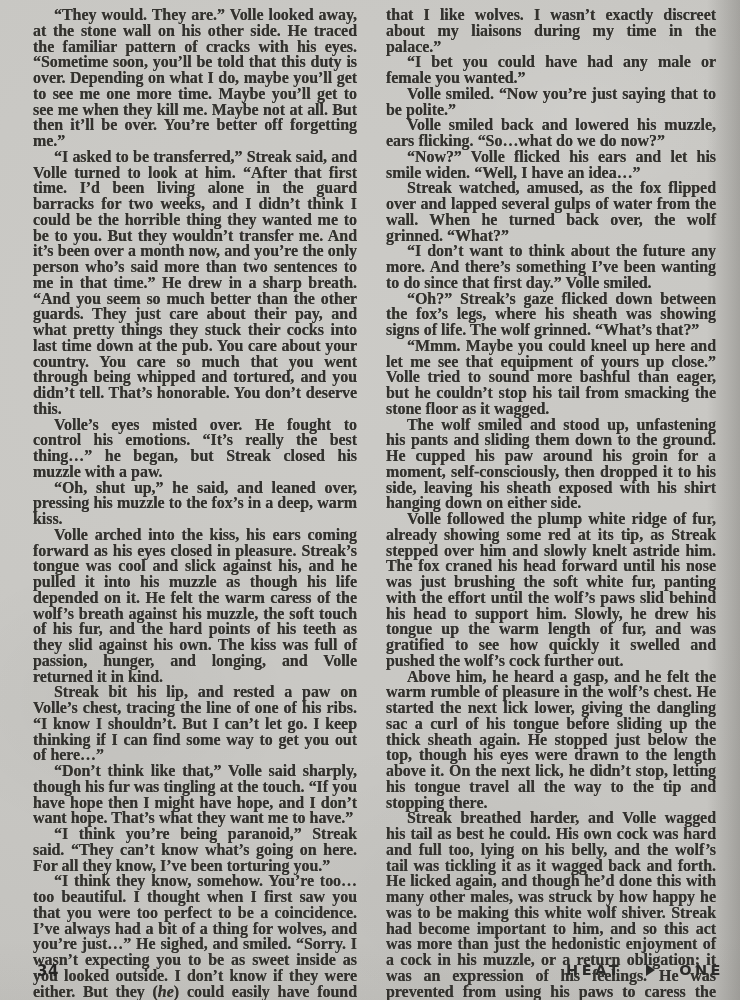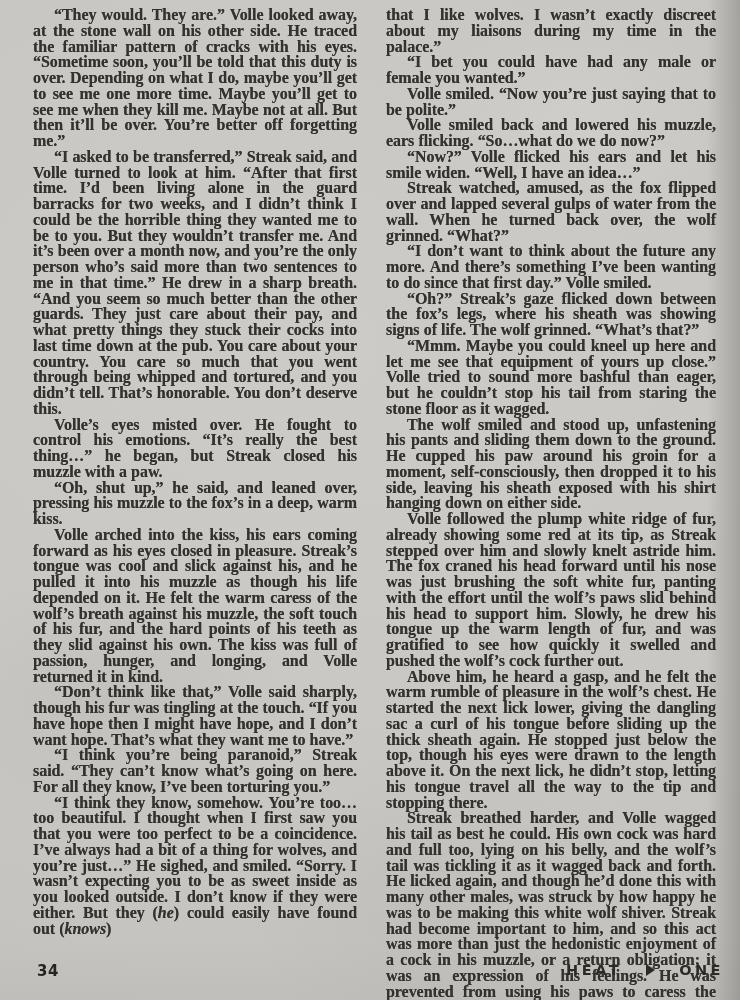--- a/index.html
+++ b/index.html
@@ -99,35 +99,36 @@
 <body>
 
 <div class="page">
 
   <div class="text-col col-left">
       <p><span>“They would. They are.” Volle looked away, at the stone wall on his other side. He traced the familiar pattern of cracks with his eyes. “Sometime soon, you’ll be told that this duty is over. Depending on what I do, maybe you’ll get to see me one more time. Maybe you’ll get to see me when they kill me. Maybe not at all. But then it’ll be over. You’re better off forgetting me.”</span></p>
       <p><span>“I asked to be transferred,” Streak said, and Volle turned to look at him. “After that first time. I’d been living alone in the guard barracks for two weeks, and I didn’t think I could be the horrible thing they wanted me to be to you. But they wouldn’t transfer me. And it’s been over a month now, and you’re the only person who’s said more than two sentences to me in that time.” He drew in a sharp breath. “And you seem so much better than the other guards. They just care about their pay, and what pretty things they stuck their cocks into last time down at the pub. You care about your country. You care so much that you went through being whipped and tortured, and you didn’t tell. That’s honorable. You don’t deserve this.</span></p>
       <p><span>Volle’s eyes misted over. He fought to control his emotions. “It’s really the best thing…” he began, but Streak closed his muzzle with a paw.</span></p>
       <p><span>“Oh, shut up,” he said, and leaned over, pressing his muzzle to the fox’s in a deep, warm kiss.</span></p>
       <p><span>Volle arched into the kiss, his ears coming forward as his eyes closed in pleasure. Streak’s tongue was cool and slick against his, and he pulled it into his muzzle as though his life depended on it. He felt the warm caress of the wolf’s breath against his muzzle, the soft touch of his fur, and the hard points of his teeth as they slid against his own. The kiss was full of passion, hunger, and longing, and Volle returned it in kind.</span></p>
+      <p><span>Streak bit his lip, and rested a paw on Volle’s chest, tracing the line of one of his ribs. “I know I shouldn’t. But I can’t let go. I keep thinking if I can find some way to get you out of here…”</span></p>
       <p><span>“Don’t think like that,” Volle said sharply, though his fur was tingling at the touch. “If you have hope then I might have hope, and I don’t want hope. That’s what they want me to have.”</span></p>
       <p><span>“I think you’re being paranoid,” Streak said. “They can’t know what’s going on here. For all they know, I’ve been torturing you.”</span></p>
       <p><span>“I think they know, somehow. You’re too…too beautiful. I thought when I first saw you that you were too perfect to be a coincidence. I’ve always had a bit of a thing for wolves, and you’re just…” He sighed, and smiled. “Sorry. I wasn’t expecting you to be as sweet inside as you looked outside. I don’t know if they were either. But they (</span><i>he</i><span>) could easily have found out (</span><i>knows</i><span>)</span></p>
     </div>
 
   <div class="text-col col-right">
       <p class="noindent"><span>that I like wolves. I wasn’t exactly discreet about my liaisons during my time in the palace.”</span></p>
       <p><span>“I bet you could have had any male or female you wanted.”</span></p>
       <p><span>Volle smiled. “Now you’re just saying that to be polite.”</span></p>
       <p><span>Volle smiled back and lowered his muzzle, ears flicking. “So…what do we do now?”</span></p>
       <p><span>“Now?” Volle flicked his ears and let his smile widen. “Well, I have an idea…”</span></p>
       <p><span>Streak watched, amused, as the fox flipped over and lapped several gulps of water from the wall. When he turned back over, the wolf grinned. “What?”</span></p>
       <p><span>“I don’t want to think about the future any more. And there’s something I’ve been wanting to do since that first day.” Volle smiled.</span></p>
       <p><span>“Oh?” Streak’s gaze flicked down between the fox’s legs, where his sheath was showing signs of life. The wolf grinned. “What’s that?”</span></p>
-      <p><span>“Mmm. Maybe you could kneel up here and let me see that equipment of yours up close.” Volle tried to sound more bashful than eager, but he couldn’t stop his tail from staring the stone floor as it wagged.</span></p>
+      <p><span>“Mmm. Maybe you could kneel up here and let me see that equipment of yours up close.” Volle tried to sound more bashful than eager, but he couldn’t stop his tail from smacking the stone floor as it wagged.</span></p>
       <p><span>The wolf smiled and stood up, unfastening his pants and sliding them down to the ground. He cupped his paw around his groin for a moment, self-consciously, then dropped it to his side, leaving his sheath exposed with his shirt hanging down on either side.</span></p>
       <p><span>Volle followed the plump white ridge of fur, already showing some red at its tip, as Streak stepped over him and slowly knelt astride him. The fox craned his head forward until his nose was just brushing the soft white fur, panting with the effort until the wolf’s paws slid behind his head to support him. Slowly, he drew his tongue up the warm length of fur, and was gratified to see how quickly it swelled and pushed the wolf’s cock further out.</span></p>
       <p><span>Above him, he heard a gasp, and he felt the warm rumble of pleasure in the wolf’s chest. He started the next lick lower, giving the dangling sac a curl of his tongue before sliding up the thick sheath again. He stopped just below the top, though his eyes were drawn to the length above it. On the next lick, he didn’t stop, letting his tongue travel all the way to the tip and stopping there.</span></p>
       <p><span>Streak breathed harder, and Volle wagged his tail as best he could. His own cock was hard and full too, lying on his belly, and the wolf’s tail was tickling it as it wagged back and forth. He licked again, and though he’d done this with many other males, was struck by how happy he was to be making this white wolf shiver. Streak had become important to him, and so this act was more than just the hedonistic enjoyment of a cock in his muzzle, or a return obligation; it was an expression of his feelings. He was prevented from using his paws to caress the wolf, and this was all he could do.</span></p>
       <p><span>He licked again and again, and at some point Streak’s hips shifted and Volle found himself staring</span></p>
     </div>
 
   <div class="footer">
     <div class="page-number">34</div>
     <div class="logo">

